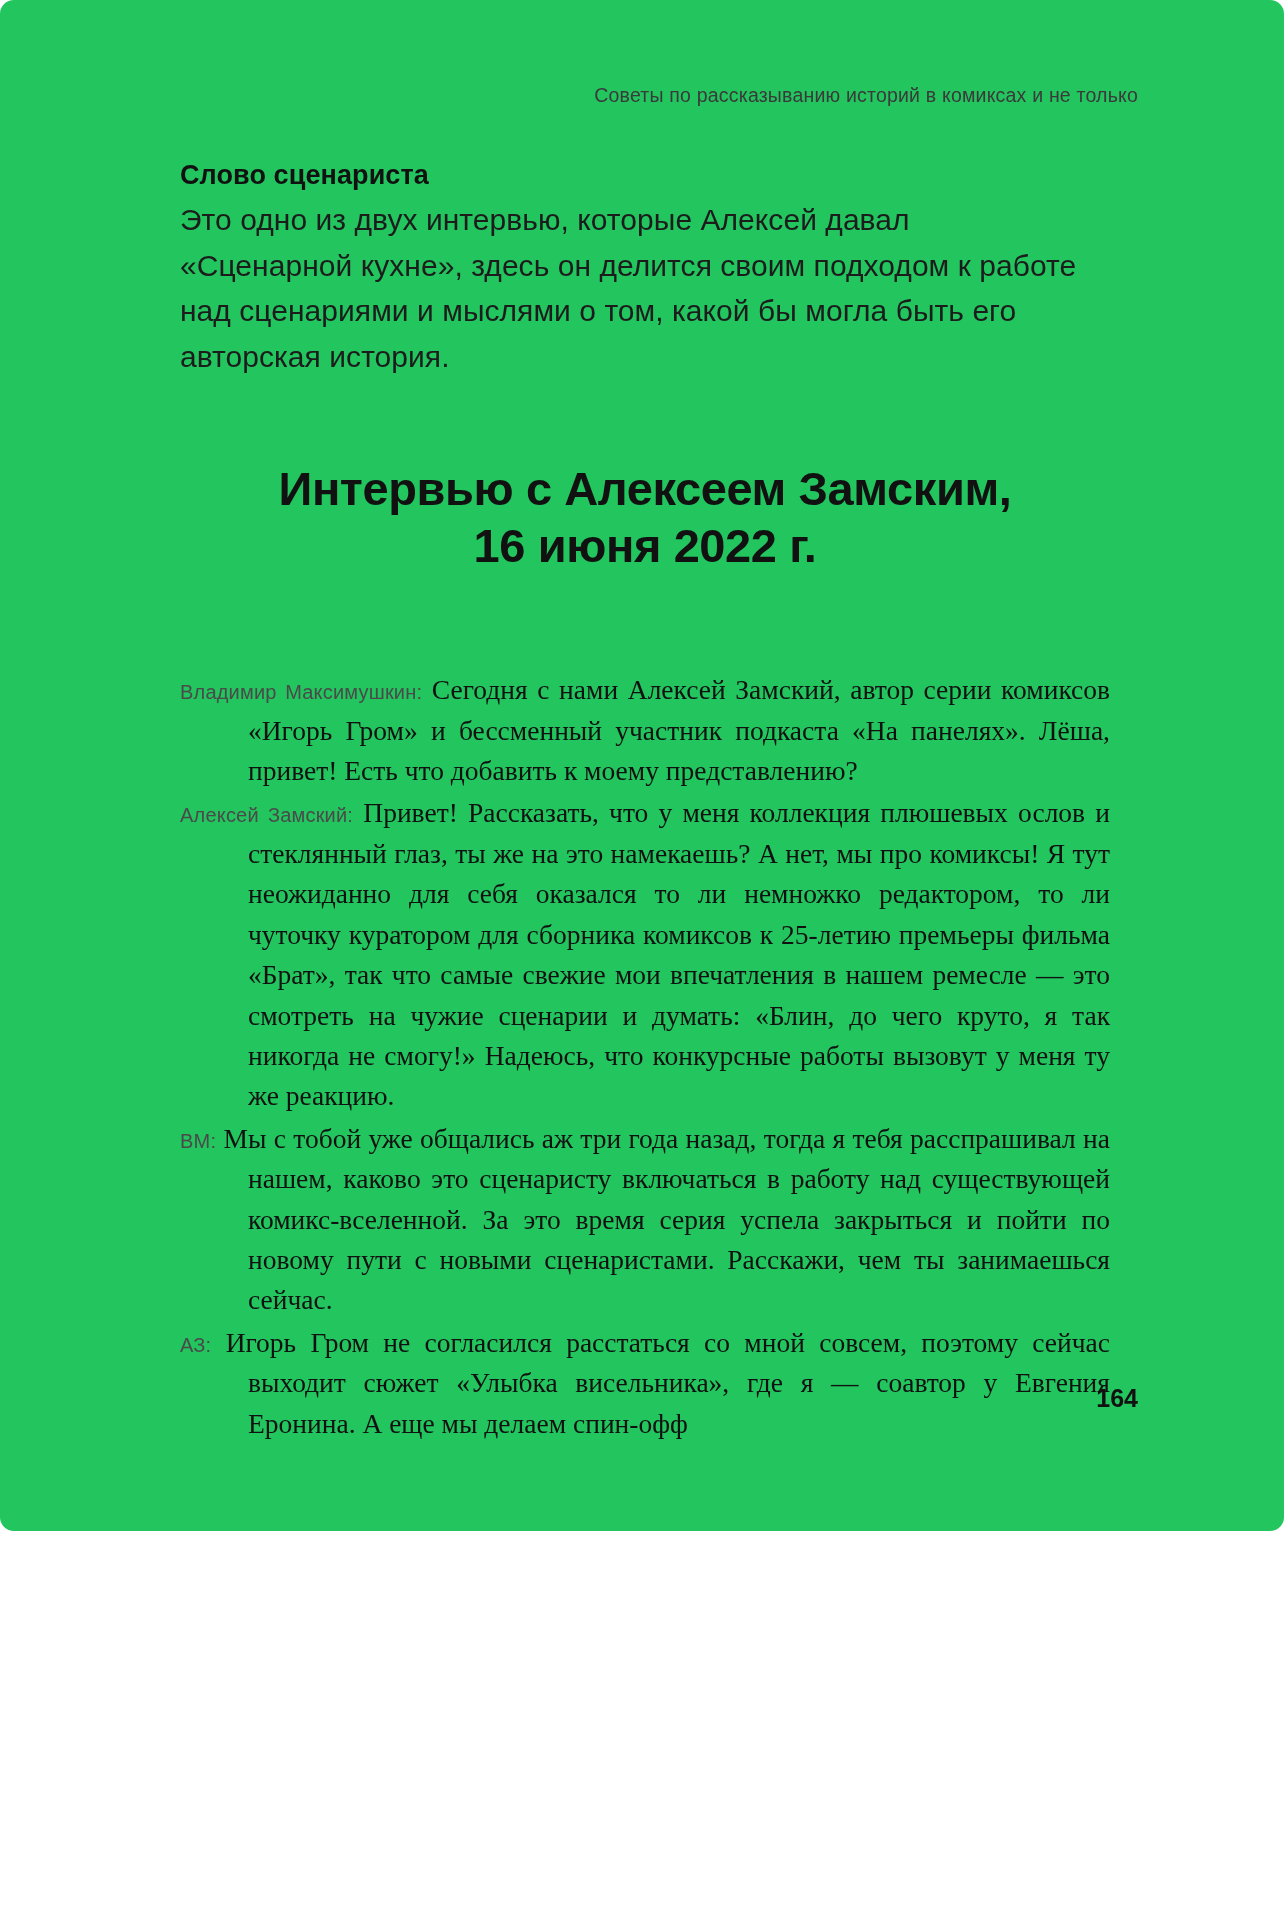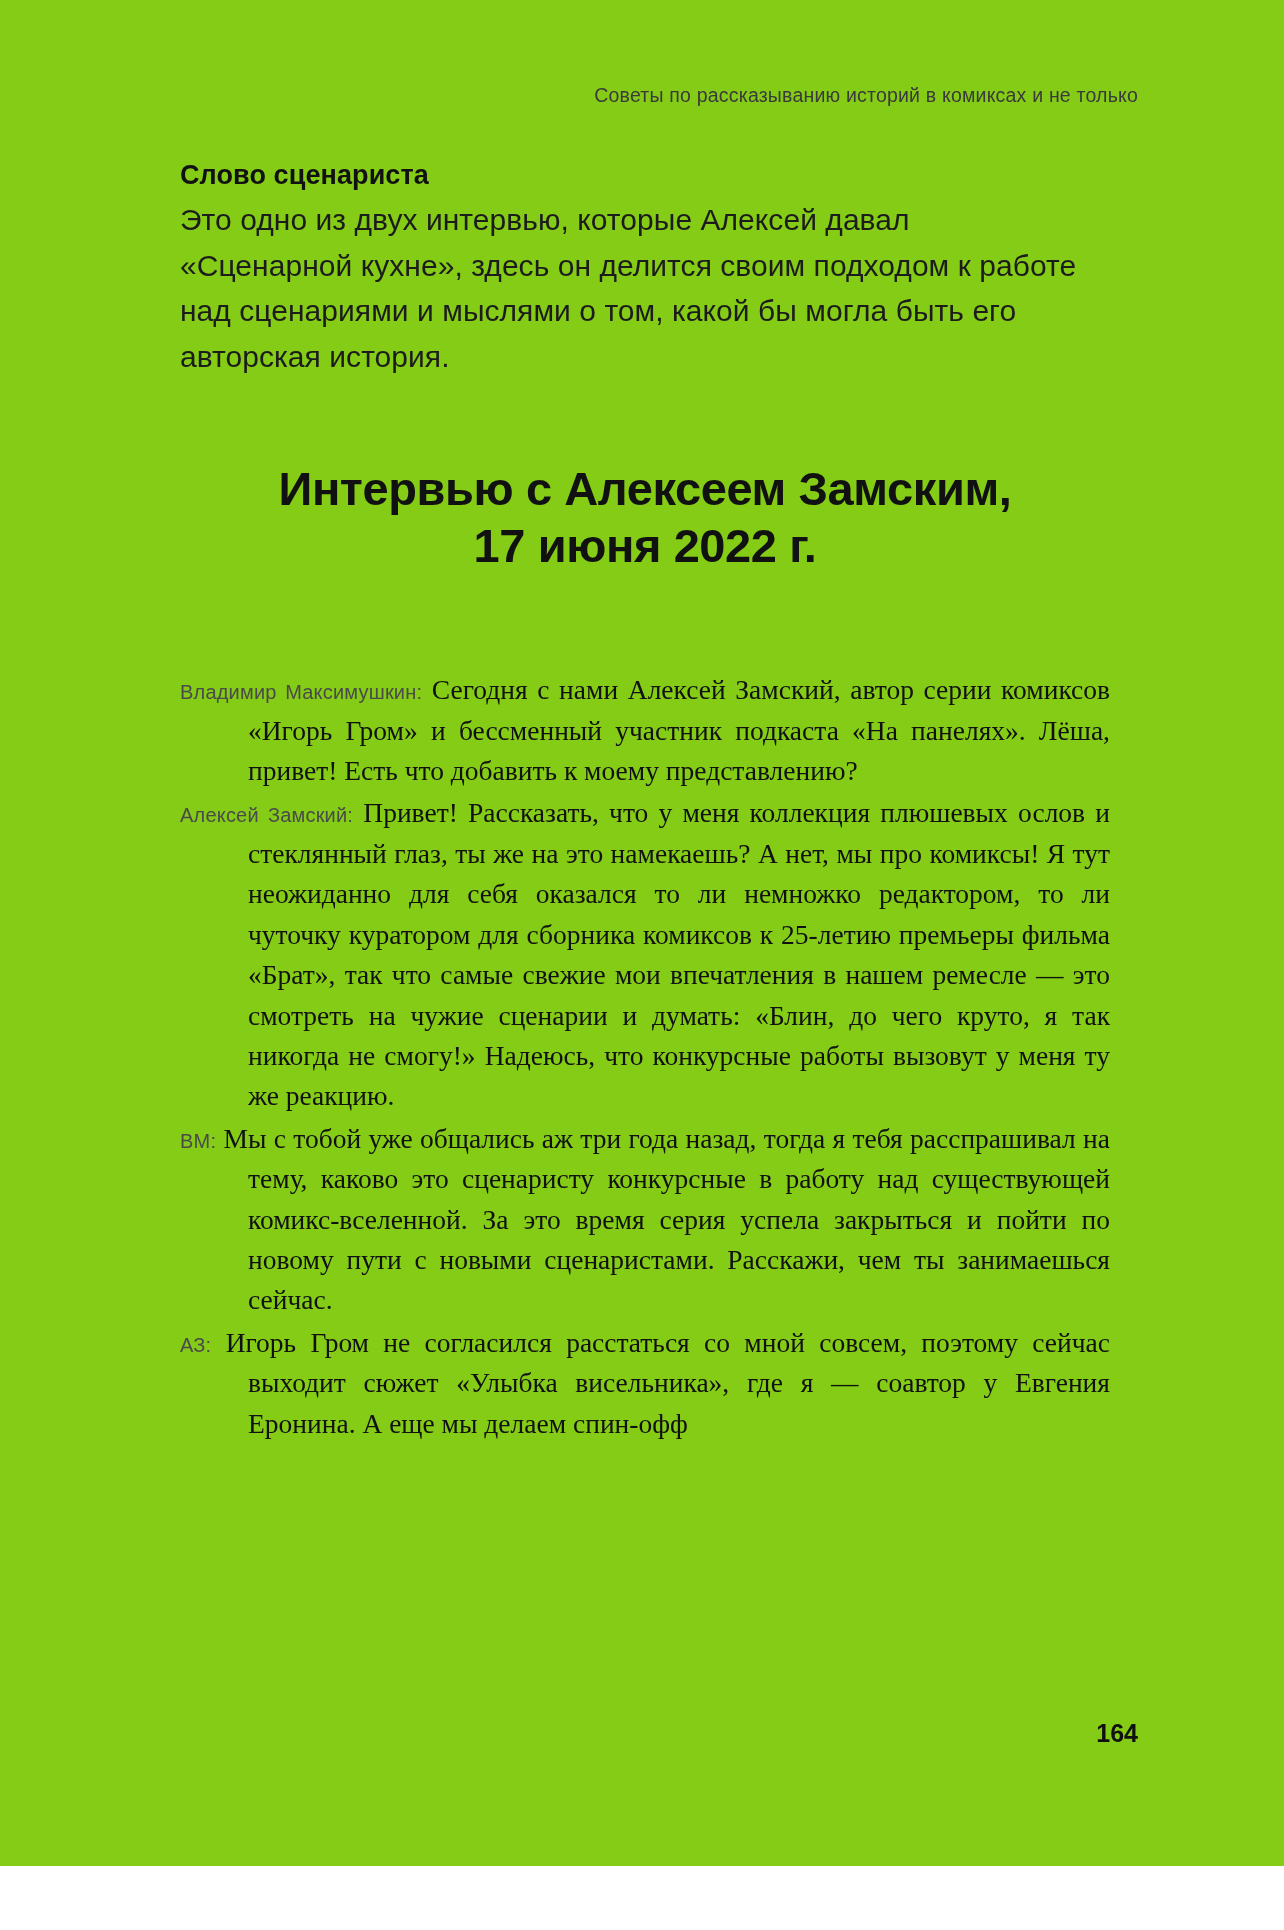--- a/index.html
+++ b/index.html
@@ -3,26 +3,27 @@
 <meta charset="utf-8">
 <style>
   html, body {
     margin: 0;
     padding: 0;
     background: #ffffff;
   }
   .page {
     position: relative;
     width: 1284px;
-    height: 1866px;
-    background: #84cc16;
+    height: 1531px;
+    background: #22c55e;
     box-sizing: border-box;
     overflow: hidden;
     font-family: "Liberation Serif", serif;
     color: #111111;
+    border-radius: 14px;
   }
   .running-head {
     position: absolute;
     top: 84px;
     right: 146px;
     font-family: "Liberation Sans", sans-serif;
     font-size: 19.5px;
     letter-spacing: 0.2px;
     color: #3a3a3a;
     white-space: nowrap;
@@ -114,40 +115,40 @@
   <div class="running-head">Советы по рассказыванию историй в комиксах и не только</div>
 
   <div class="content">
 
     <h2 class="intro-title">Слово сценариста</h2>
 
     <p class="intro-text">Это одно из двух интервью, которые Алексей давал «Сценарной кухне», здесь он делится своим подходом к работе над сценариями и мыслями о том, какой бы могла быть его авторская история.</p>
 
     <div class="headline">
       <span class="line1">Интервью с Алексеем Замским,</span>
-      <span class="line2">17 июня 2022 г.</span>
+      <span class="line2">16 июня 2022 г.</span>
     </div>
 
     <div class="qa">
 
       <div class="turn hang">
         <p>
           <span class="speaker">Владимир Максимушкин:</span><span class="body"> Сегодня с нами Алексей Замский, автор серии комиксов «Игорь Гром» и бессменный участник подкаста «На панелях». Лёша, привет! Есть что добавить к моему представлению?</span>
         </p>
       </div>
 
       <div class="turn hang">
         <p>
           <span class="speaker">Алексей Замский:</span><span class="body"> Привет! Рассказать, что у меня коллекция плюшевых ослов и стеклянный глаз, ты же на это намекаешь? А нет, мы про комиксы! Я тут неожиданно для себя оказался то ли немножко редактором, то ли чуточку куратором для сборника комиксов к 25-летию премьеры фильма «Брат», так что самые свежие мои впечатления в нашем ремесле — это смотреть на чужие сценарии и думать: «Блин, до чего круто, я так никогда не смогу!» Надеюсь, что конкурсные работы вызовут у меня ту же реакцию.</span>
         </p>
       </div>
 
       <div class="turn hang short-label">
         <p>
-          <span class="speaker">ВМ:</span><span class="body"> Мы с тобой уже общались аж три года назад, тогда я тебя расспрашивал на тему, каково это сценаристу конкурсные в работу над существующей комикс-вселенной. За это время серия успела закрыться и пойти по новому пути с новыми сценаристами. Расскажи, чем ты занимаешься сейчас.</span>
+          <span class="speaker">ВМ:</span><span class="body"> Мы с тобой уже общались аж три года назад, тогда я тебя расспрашивал на нашем, каково это сценаристу включаться в работу над существующей комикс-вселенной. За это время серия успела закрыться и пойти по новому пути с новыми сценаристами. Расскажи, чем ты занимаешься сейчас.</span>
         </p>
       </div>
 
       <div class="turn hang short-label">
         <p>
           <span class="speaker">АЗ:</span><span class="body"> Игорь Гром не согласился расстаться со мной совсем, поэтому сейчас выходит сюжет «Улыбка висельника», где я — соавтор у Евгения Еронина. А еще мы делаем спин-офф</span>
         </p>
       </div>
 
     </div>

